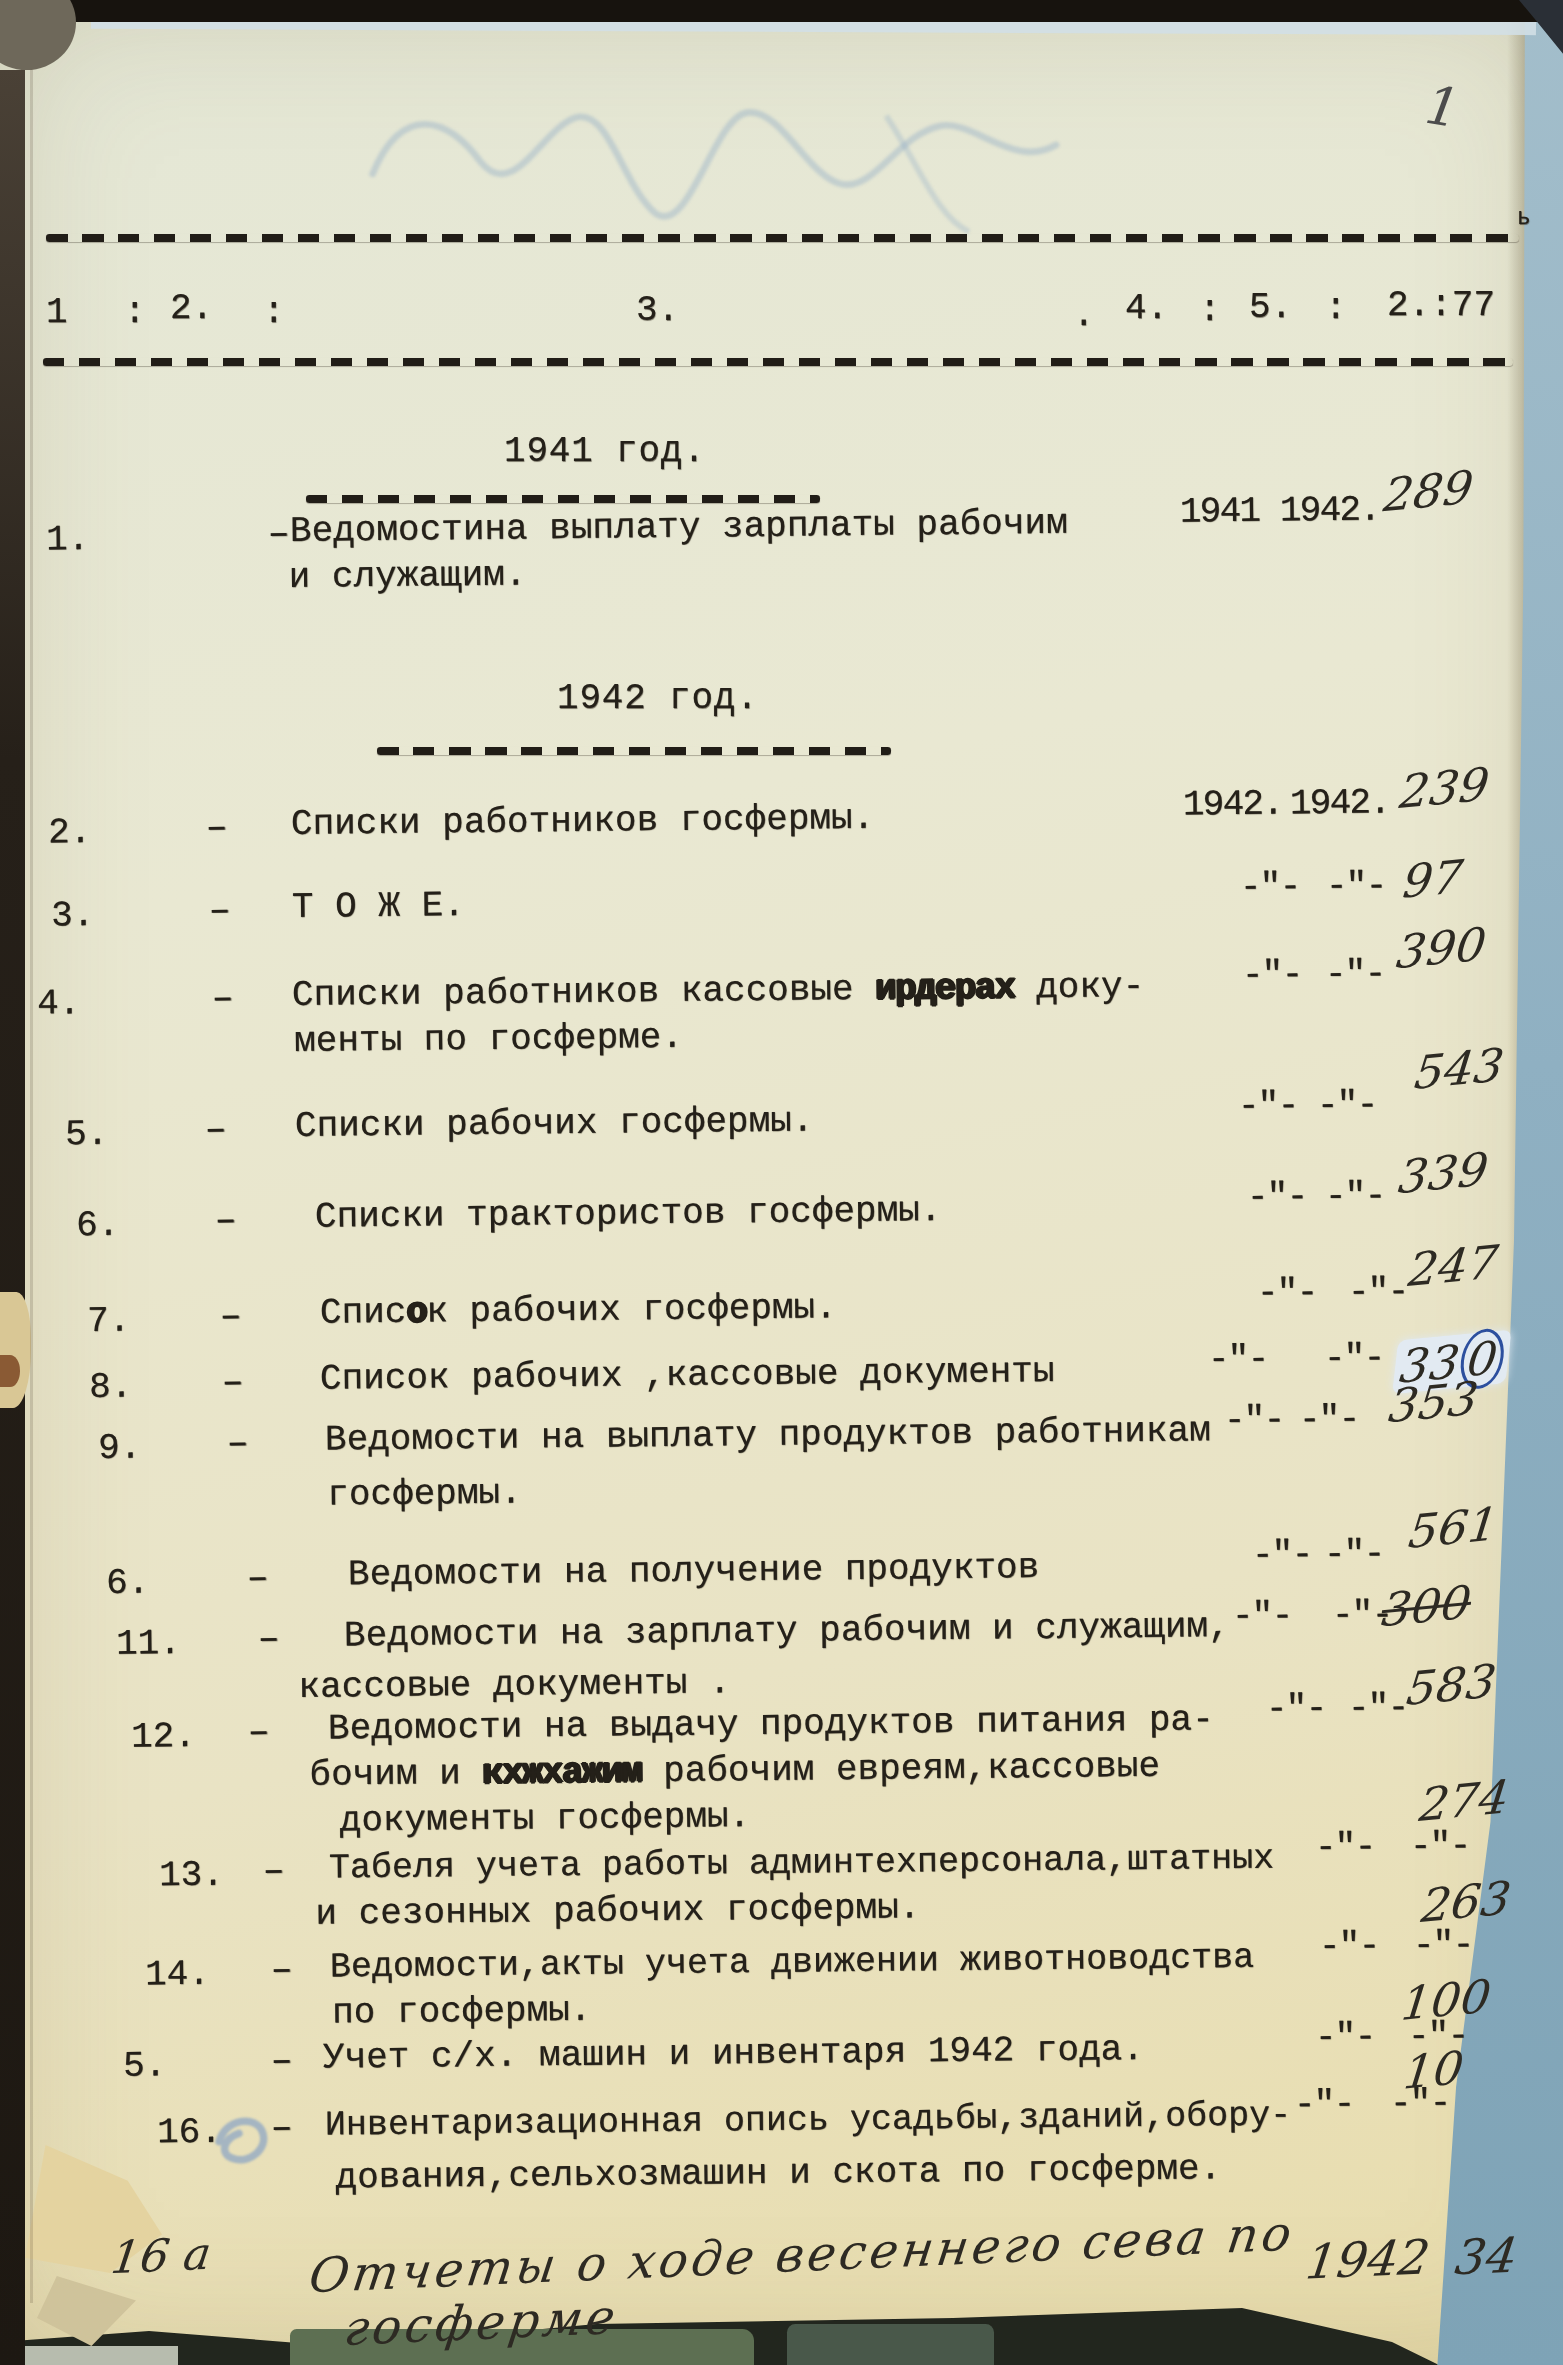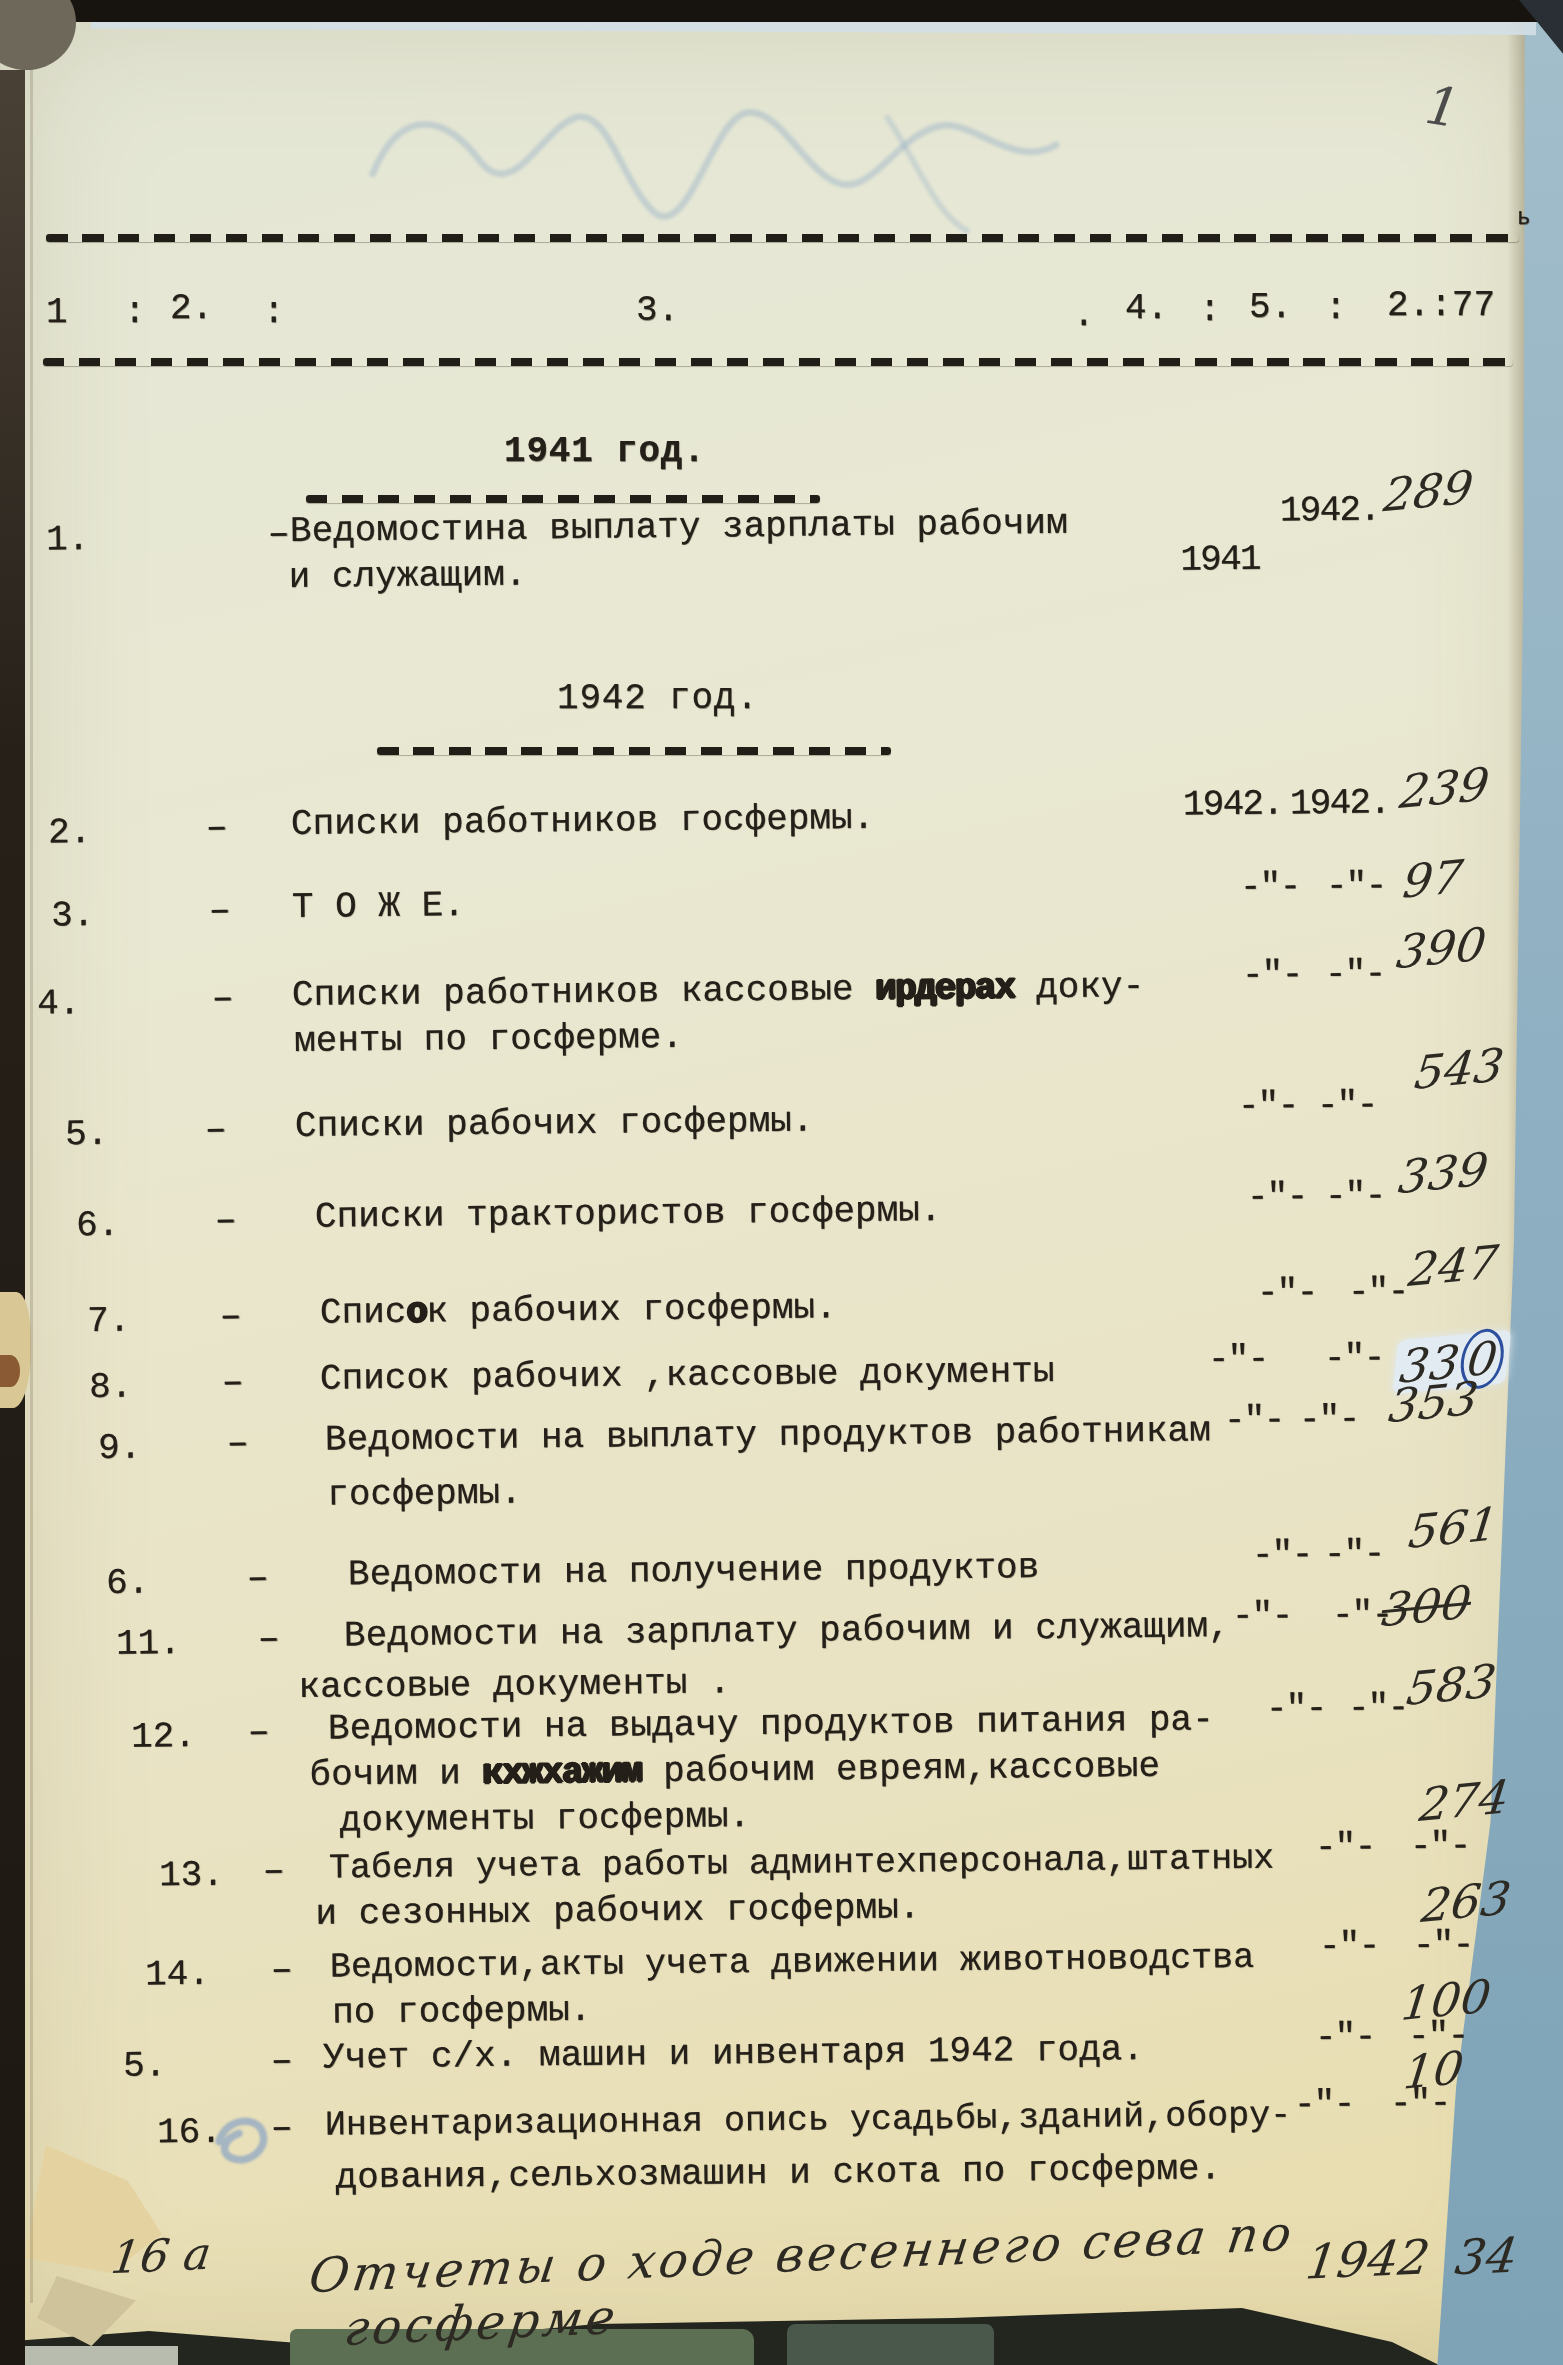--- a/index.html
+++ b/index.html
@@ -83,31 +83,31 @@
     <span class="t" style="left:263px;top:292px;">:</span>
     <span class="t" style="left:636px;top:290px;">3.</span>
     <span class="t" style="left:1073px;top:295px;">.</span>
     <span class="t" style="left:1125px;top:288px;">4.</span>
     <span class="t" style="left:1199px;top:290px;">:</span>
     <span class="t" style="left:1249px;top:287px;">5.</span>
     <span class="t" style="left:1325px;top:288px;">:</span>
     <span class="t" style="left:1387px;top:285px;">2.:77</span>
     <div class="dash-line" style="left:43px;top:358px;width:1470px;"></div>
 
-    <div class="t heading" style="left:504px;top:431px;font-weight:bold;">1941 год.</div>
+    <div class="t heading" style="left:504px;top:431px;">1941 год.</div>
     <div class="dash-line" style="left:306px;top:495px;width:514px;"></div>
 
     <div class="row" style="top:512px;">
       <span class="t num" style="left:46px;">1.</span>
       <span class="t dash" style="left:268px;">-</span>
       <div class="desc" style="left:290px;">
         <div class="t">Ведомостина выплату зарплаты рабочим</div>
         <div class="t" style="margin-left:-1.7px;">и служащим.</div>
       </div>
-      <span class="t dt" style="left:1180px;margin-top:48px;">1941</span>
+      <span class="t dt" style="left:1180px;">1941</span>
       <span class="t dt" style="left:1280px;">1942.</span>
       <span class="hand qty" style="left:1385px;top:-33px;">289</span>
     </div>
 
     <div class="t heading" style="left:557px;top:678px;">1942 год.</div>
     <div class="dash-line" style="left:377px;top:747px;width:514px;"></div>
 
     <div class="row" style="top:805px;">
       <span class="t num" style="left:48px;">2.</span>
       <span class="t dash" style="left:206px;">-</span>

